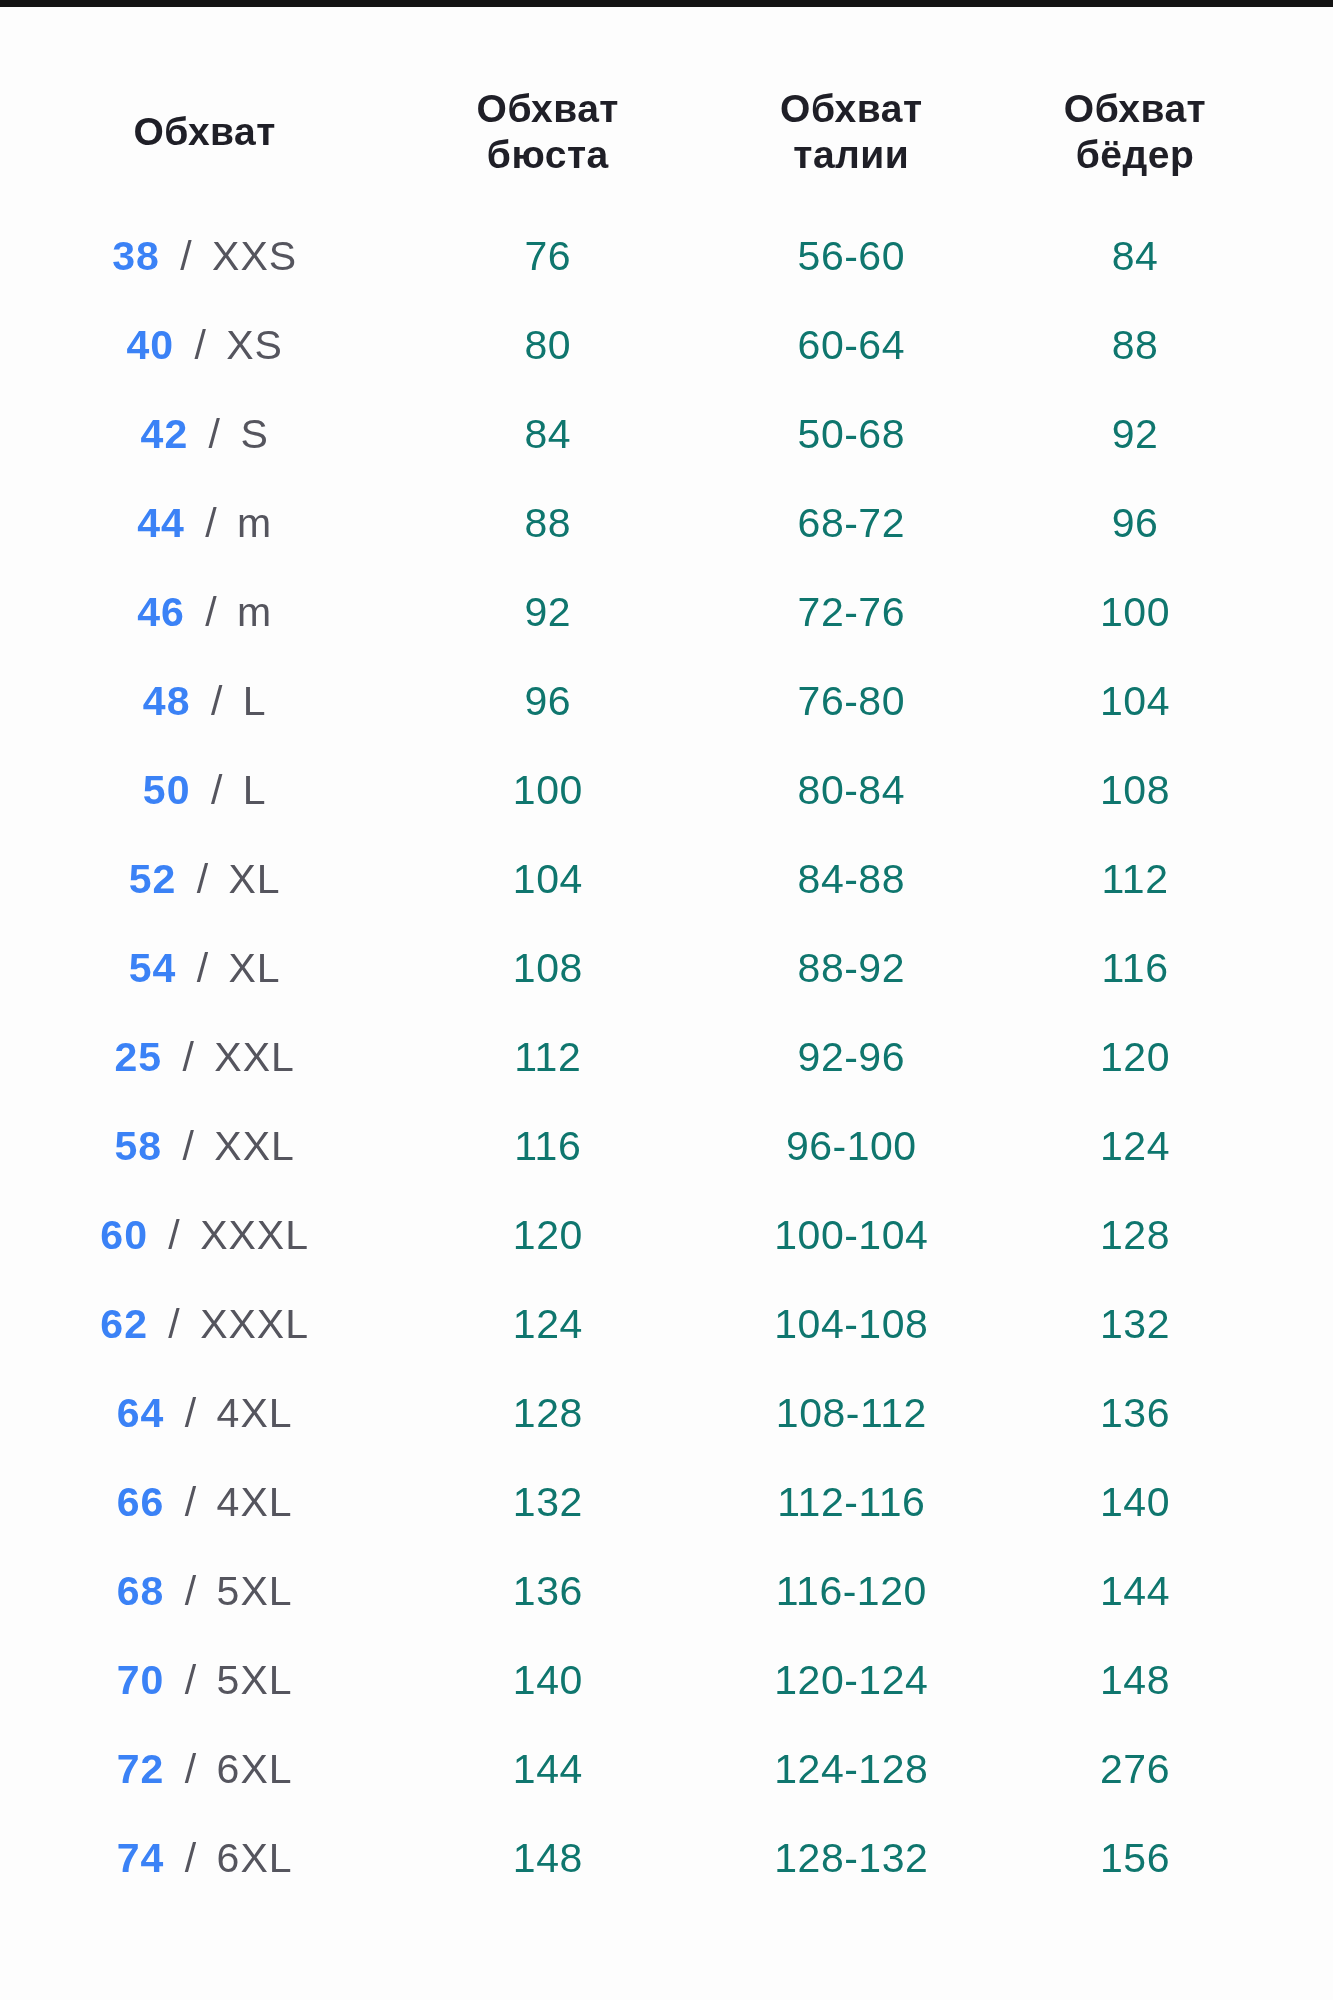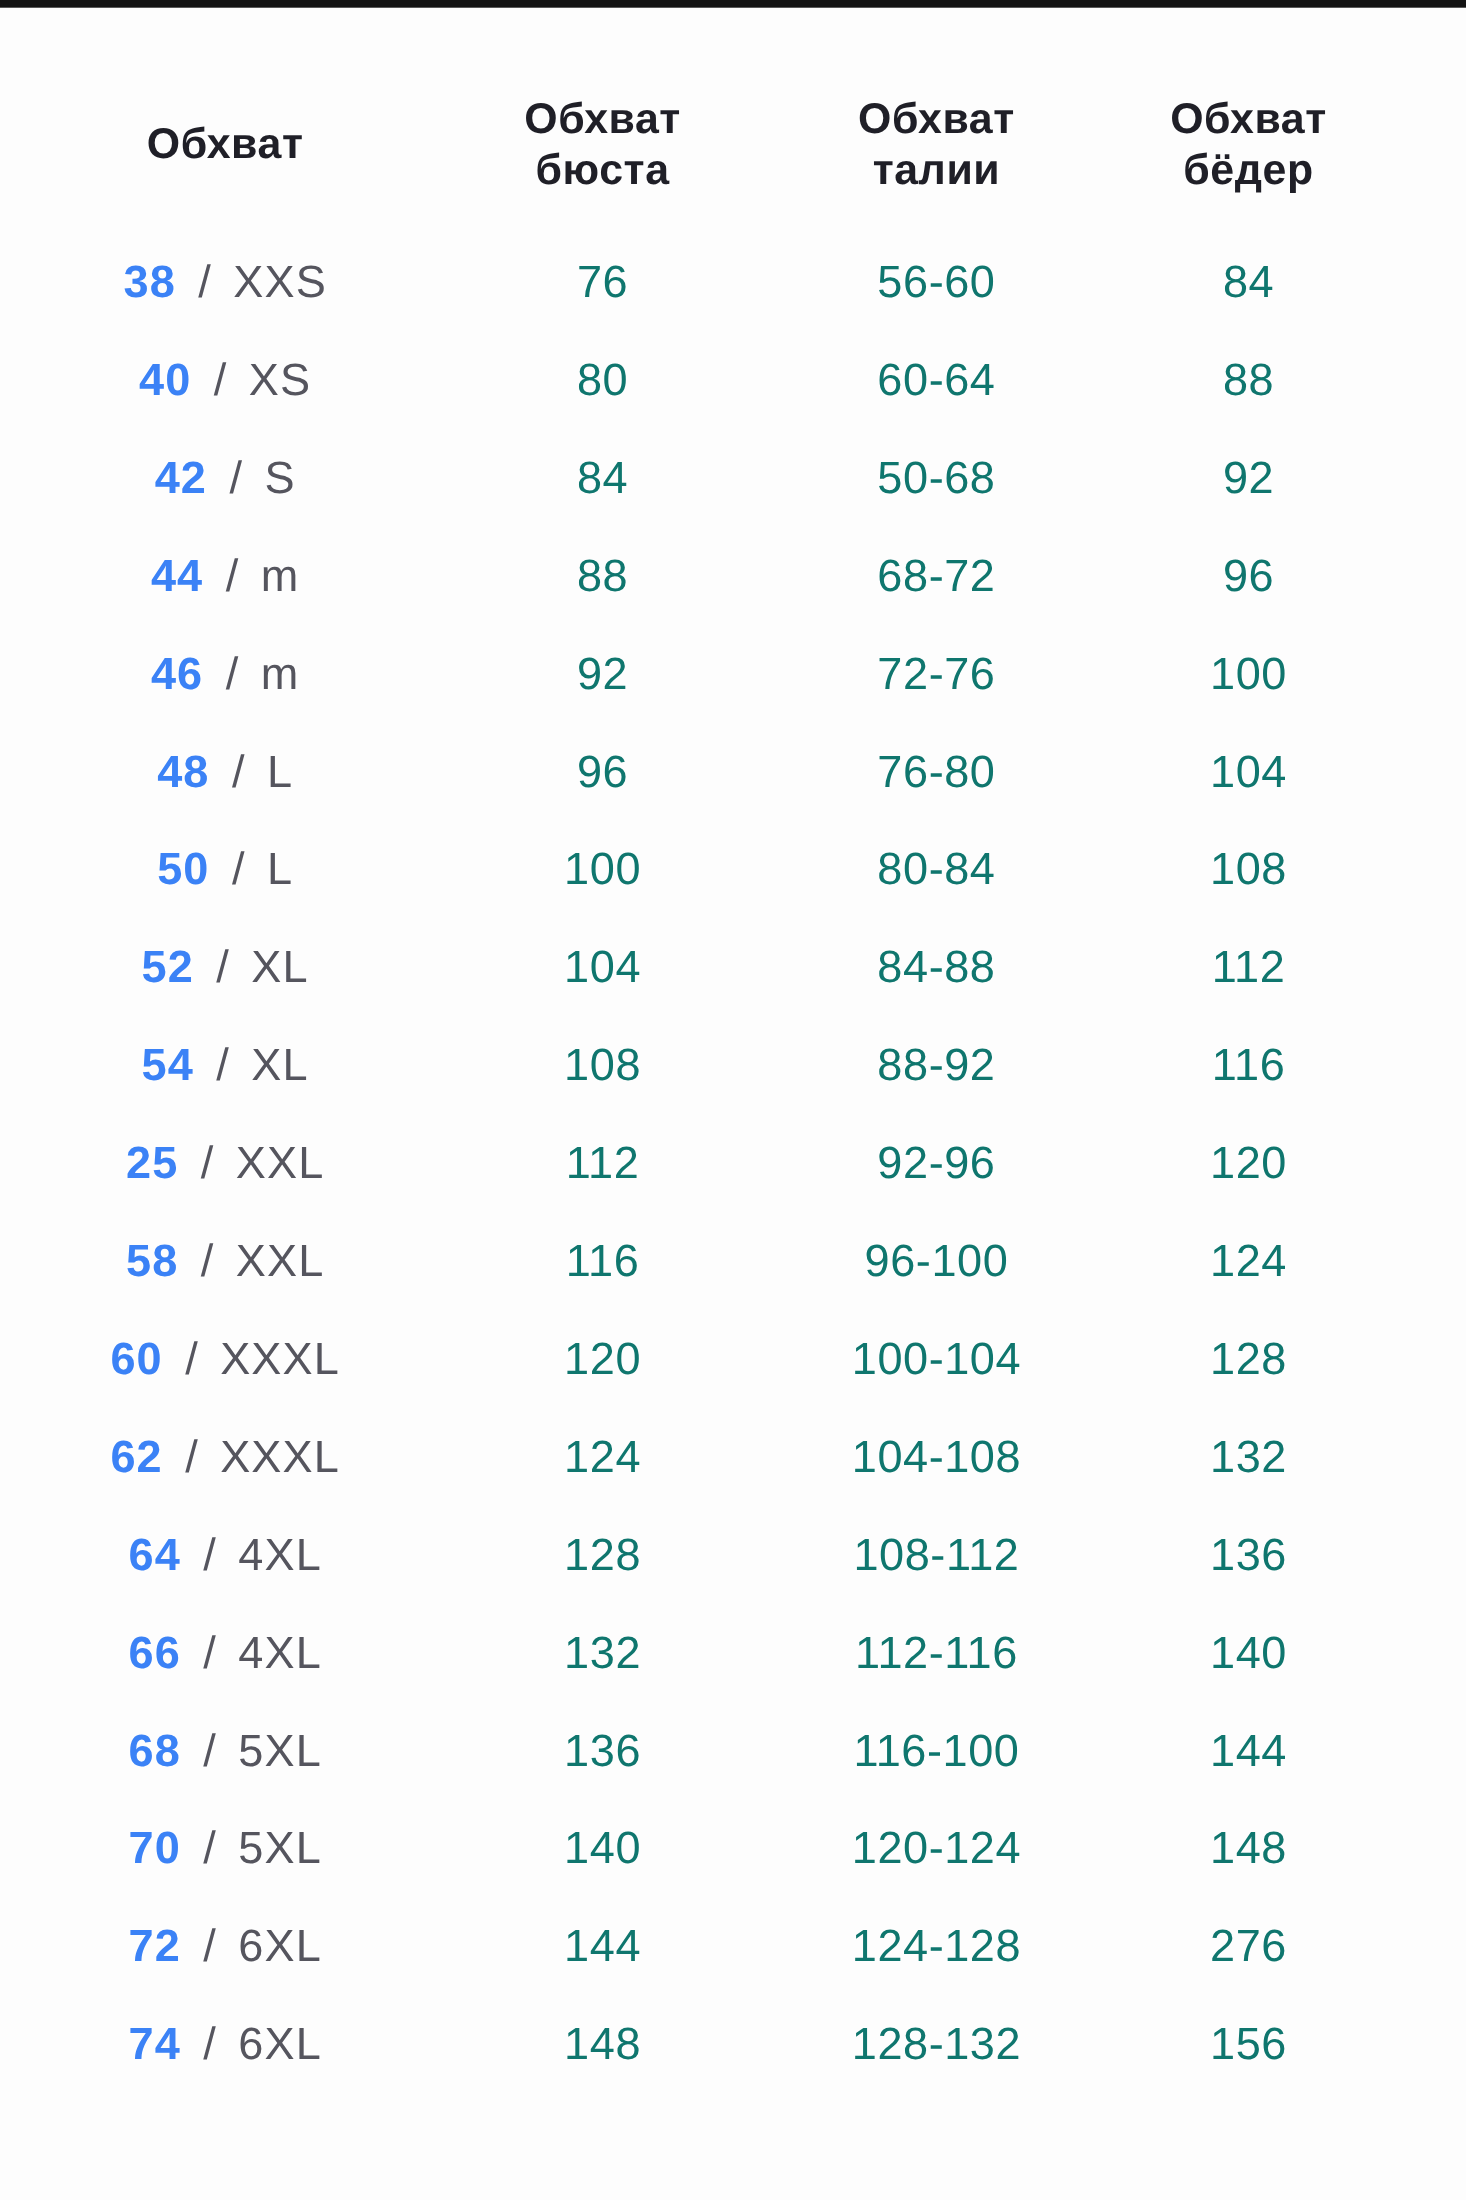--- a/index.html
+++ b/index.html
@@ -254,21 +254,21 @@
     <div class="cell value-cell">140</div>
   </div>
 
   <div class="row body-row">
     <div class="cell size-cell">
       <span class="size-num">68</span>
       <span class="size-sep">/</span>
       <span class="size-intl">5XL</span>
     </div>
     <div class="cell value-cell">136</div>
-    <div class="cell value-cell">116-100</div>
+    <div class="cell value-cell">116-120</div>
     <div class="cell value-cell">144</div>
   </div>
 
   <div class="row body-row">
     <div class="cell size-cell">
       <span class="size-num">70</span>
       <span class="size-sep">/</span>
       <span class="size-intl">5XL</span>
     </div>
     <div class="cell value-cell">140</div>

